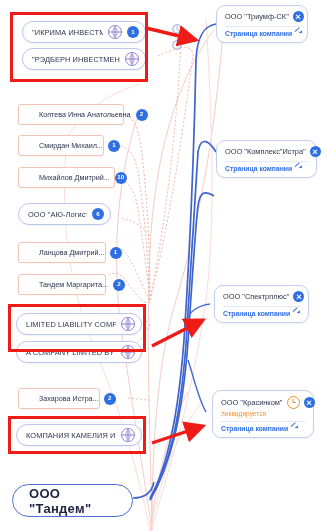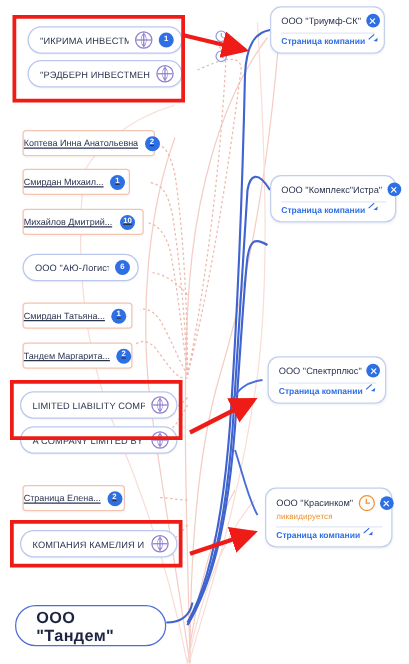--- a/index.html
+++ b/index.html
@@ -31,27 +31,26 @@
     white-space:nowrap;
     box-shadow:0 1px 1px rgba(40,60,120,.05);
   }
   .pill .lbl{flex:1;overflow:hidden;text-overflow:clip;}
 
   
   .person{
     border:1px solid #f3c3b2;
     border-radius:3px;
     height:21px;
-    padding:0 6px 0 0;
+    padding:0 6px 0 20px;
     gap:5px;
     font-size:7.2px;
     color:#2c3550;
     white-space:nowrap;
     box-shadow:0 1px 1px rgba(180,110,80,.05);
-    text-decoration:underline;
   }
   .person .lbl{flex:1;}
 
   
   .root{
     border:1.6px solid #4b6fd4;
     border-radius:17px;
     height:33px;
     padding:0 16px;
     font-size:13px;
@@ -250,21 +249,21 @@
       <span class="lbl">Михайлов Дмитрий...</span>
       <span class="badge">10</span>
     </div>
 
     <div class="node pill" style="left:18px;top:203px;width:93px;">
       <span class="lbl">ООО "АЮ-Логистик"</span>
       <span class="badge">6</span>
     </div>
 
     <div class="node person" style="left:18px;top:242px;width:88px;">
-      <span class="lbl">Смирдан Татьяна...</span>
+      <span class="lbl">Ланцова Дмитрий...</span>
       <span class="badge">1</span>
     </div>
 
     <div class="node person" style="left:18px;top:274px;width:88px;">
       <span class="lbl">Тандем Маргарита...</span>
       <span class="badge">2</span>
     </div>
 
     <div class="node pill" style="left:16px;top:313px;width:126px;">
       <span class="lbl">LIMITED LIABILITY COMPAN...</span>
@@ -274,21 +273,21 @@
     </div>
 
     <div class="node pill" style="left:16px;top:341px;width:126px;">
       <span class="lbl">A COMPANY LIMITED BY SH...</span>
       <span class="globe">
           <i></i>
         </span>
     </div>
 
     <div class="node person" style="left:18px;top:388px;width:82px;">
-      <span class="lbl">Страница Елена...</span>
+      <span class="lbl">Захарова Истра...</span>
       <span class="badge">2</span>
     </div>
 
     <div class="node pill" style="left:16px;top:424px;width:126px;">
       <span class="lbl">КОМПАНИЯ КАМЕЛИЯ ИН...</span>
       <span class="globe">
           <i></i>
         </span>
     </div>
 

